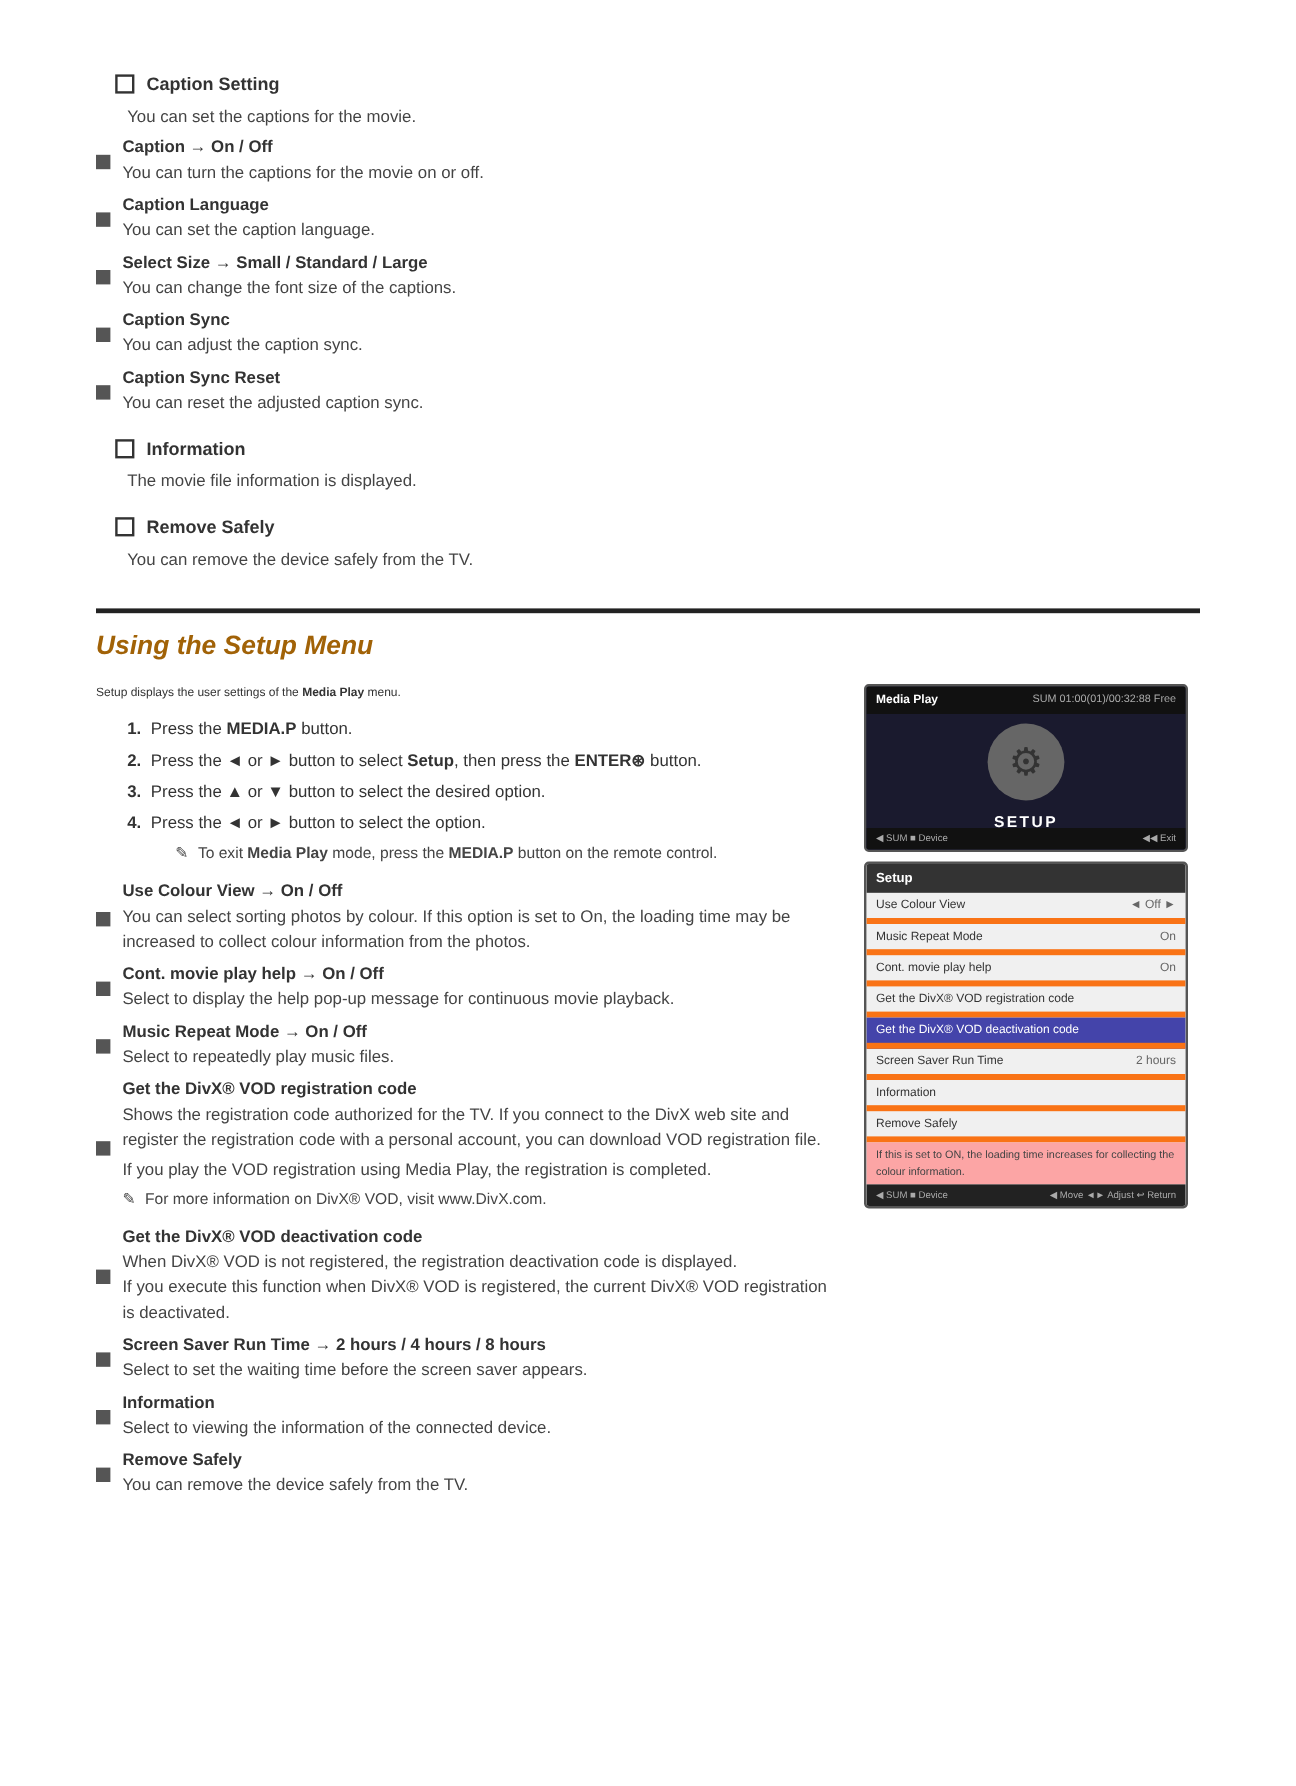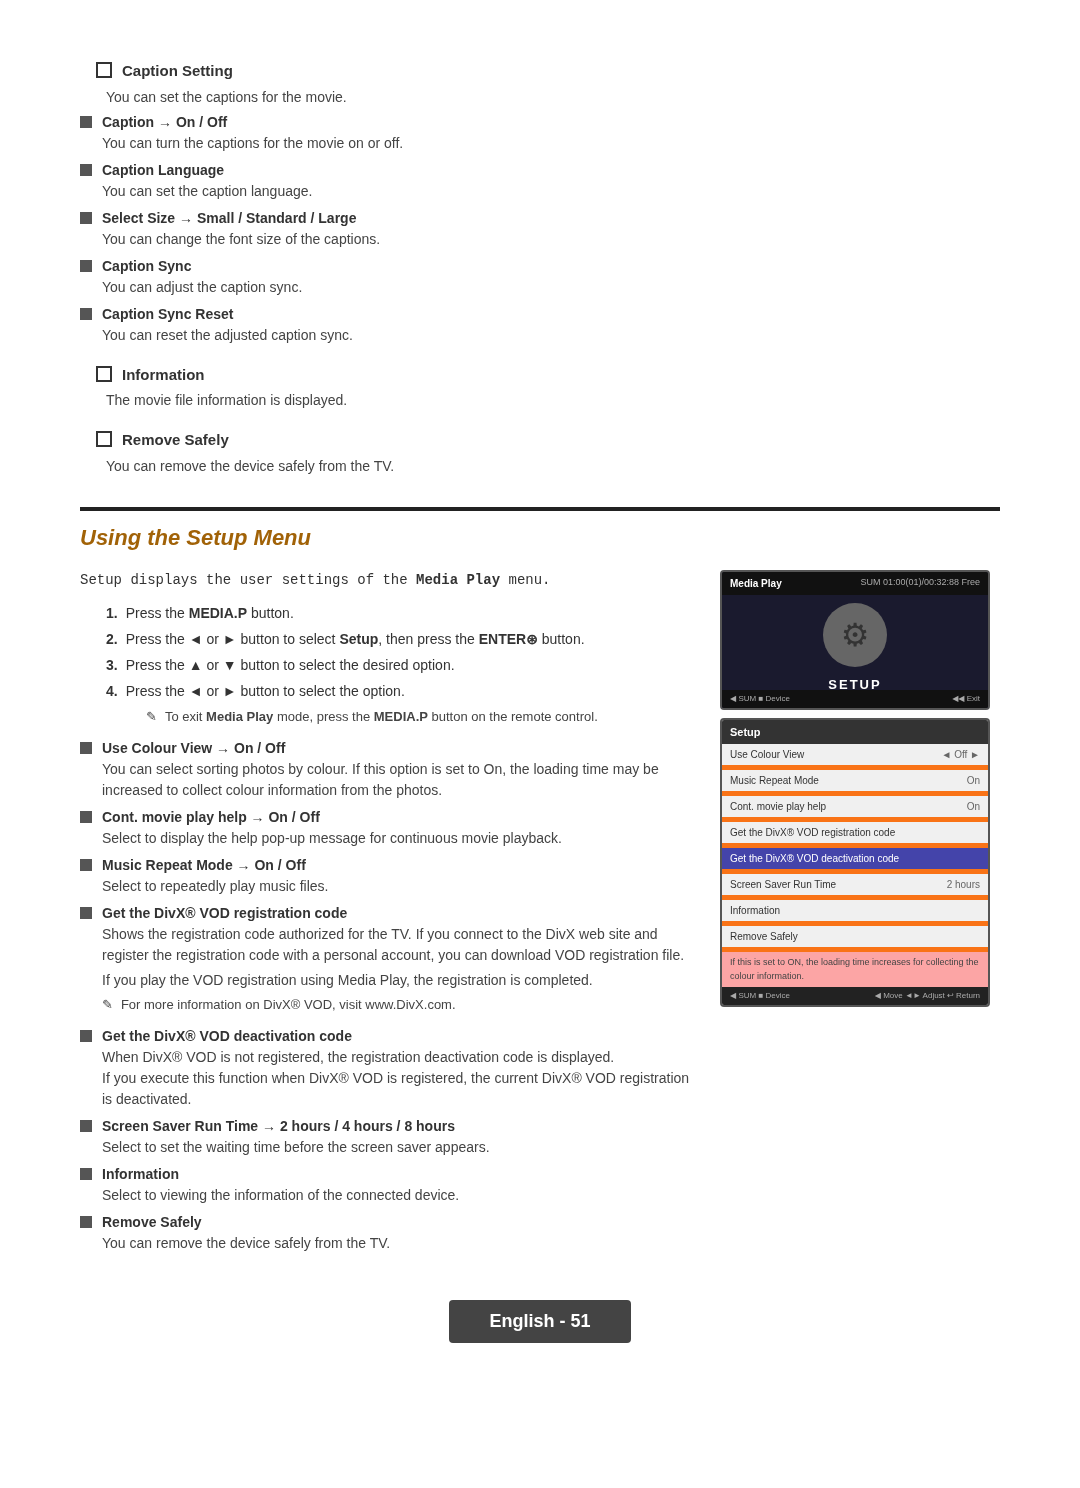--- a/index.html
+++ b/index.html
@@ -40,21 +40,21 @@
       display: inline-block;
       flex-shrink: 0;
       margin-top: 4px;
     }
     .section-title {
       font-weight: bold;
       font-size: 15px;
     }
     .sub-item {
       display: flex;
-      align-items: flex-start;
+      align-items: center;
       gap: 10px;
       margin-bottom: 6px;
       margin-left: 0;
     }
     .sub-item-content {
       flex: 1;
     }
     .sub-item-title {
       font-weight: bold;
       font-size: 14px;
@@ -226,24 +226,23 @@
     }
     .footer-badge {
       background: #444;
       color: #fff;
       padding: 8px 40px;
       font-size: 18px;
       font-weight: bold;
       border-radius: 4px;
     }
     .intro-text {
-      font-size: 14px;
+      font-size: 10px;
       margin-left: 0;
       margin-bottom: 12px;
-      font-family: Liberation Mono, monospace;
     }
     .bold-inline {
       font-weight: bold;
     }
   </style>
 </head>
 <body>
 
 <div class="page">
 
@@ -477,17 +476,14 @@
           <div class="setup-menu-bottom">
             <span class="setup-menu-bottom-text">◀ SUM  ■ Device</span>
             <span class="setup-menu-bottom-text">◀ Move  ◄► Adjust  ↩ Return</span>
           </div>
         </div>
 
       </div>
     </div>
   </div>
 
-  <div class="footer-bar">
-    <div class="footer-badge">English - 51</div>
-  </div>
 
 </div>
 
 </body></html>

